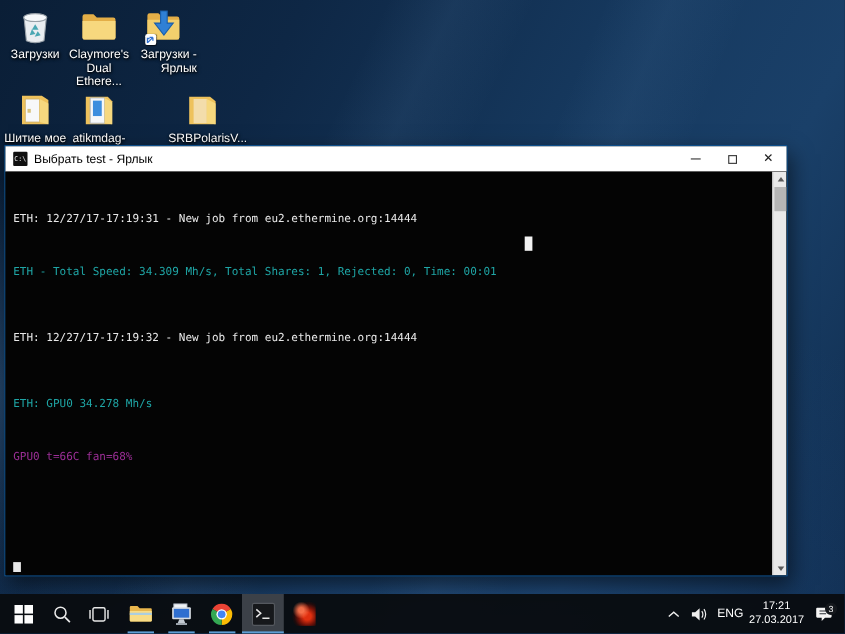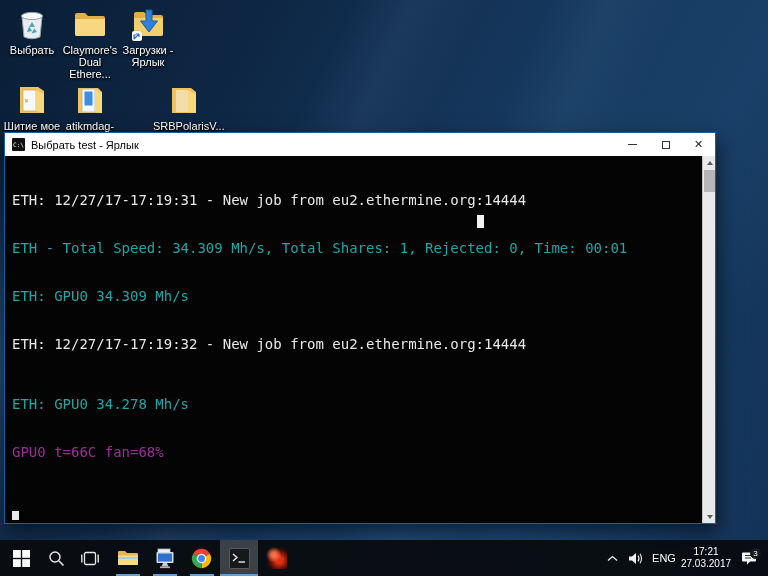--- a/index.html
+++ b/index.html
@@ -45,21 +45,21 @@
   .caption { position:absolute; right:0; top:0; height:23px; display:flex; }
   .cap-btn { width:33px; height:23px; display:flex; align-items:center; justify-content:center; }
   .glyph-min { width:9px; height:1px; background:#333; }
   .glyph-max { width:8px; height:8px; border:1px solid #333; }
   .glyph-close { font-size:11px; color:#222; line-height:1; }
 
   .console {
     position:absolute; left:0; right:0; top:23px; bottom:0;
     background:#040404; overflow:hidden;
     font-family:"DejaVu Sans Mono","Liberation Mono",monospace;
-    font-size:14px; line-height:12px; white-space:pre;
+    font-size:10px; line-height:12px; white-space:pre;
     padding:2px 0 0 7px;
   }
   .cline { height:12px; }
   .cline.white   { color:var(--console-white); }
   .cline.cyan    { color:var(--console-cyan); }
   .cline.magenta { color:var(--console-magenta); }
 
   .cursor-mid  { position:absolute; left:472px; top:59px;  width:7px; height:13px; background:#f2f2f2; }
   .cursor-bot  { position:absolute; left:7px;  top:355px; width:7px; height:9px;  background:#e8e8e8; }
 
@@ -108,34 +108,34 @@
 <div class="desk-icon" style="left:1px; top:6px;">
   <div class="ic">
     <svg width="36" height="36" viewBox="0 0 36 36">
       <path d="M8 11 L28 11 L26 31 Q18 34.5 10 31 Z" fill="#e9edf1" stroke="#98a0a8" stroke-width="1"></path>
       <ellipse cx="18" cy="10" rx="10.5" ry="3.6" fill="#f6f8fa" stroke="#98a0a8" stroke-width="1"></ellipse>
       <path d="M18 16 l3 5 h-6 z" fill="#49a7b3"></path>
       <path d="M13 26 l2-5.5 3.2 4.5 z" fill="#49a7b3"></path>
       <path d="M23 26 l-5.5 1.5 2.8-5 z" fill="#49a7b3"></path>
     </svg>
   </div>
-  <div class="lbl">Выбрать</div>
+  <div class="lbl">Загрузки</div>
 </div>
 
 <div class="desk-icon" style="left:59px; top:6px;">
   <div class="ic">
     <svg width="36" height="36" viewBox="0 0 36 36">
       <path d="M3 9 Q3 7 5 7 L13 7 L16 10 L31 10 Q33 10 33 12 L33 28 Q33 30 31 30 L5 30 Q3 30 3 28 Z" fill="#e3ae47"></path>
       <path d="M3 13 L33 13 L33 28 Q33 30 31 30 L5 30 Q3 30 3 28 Z" fill="#f7d87e"></path>
     </svg>
   </div>
   <div class="lbl">Claymore's Dual Ethere...</div>
 </div>
 
-<div class="desk-icon" style="left:117px; top:6px;">
+<div class="desk-icon" style="left:117px; top:6px;text-align:right;">
   <div class="ic">
     <svg width="36" height="36" viewBox="0 0 36 36">
       <path d="M4 8 Q4 6 6 6 L14 6 L17 9 L31 9 Q33 9 33 11 L33 28 Q33 30 31 30 L6 30 Q4 30 4 28 Z" fill="#e3ae47"></path>
       <path d="M4 12 L33 12 L33 28 Q33 30 31 30 L6 30 Q4 30 4 28 Z" fill="#f2cf6d"></path>
       <path d="M22 4 v11 h5.5 L19 26 l-8.5-11 H16 V4 z" fill="#2f80d6" stroke="#1b5ea8" stroke-width="1"></path>
     </svg>
     <span class="shortcut-badge">
       <svg width="8" height="8" viewBox="0 0 8 8">
           <path d="M1 7 L1 3 L3 3 M1 7 L6 2 M6 2 v3 M6 2 h-3" stroke="#2f6fd0" stroke-width="1.2" fill="none"></path>
         </svg>
@@ -195,21 +195,20 @@
         </div>
     </div>
   </div>
 
   <div class="console">
     
       <div class="cline white">ETH: 12/27/17-17:19:31 - New job from eu2.ethermine.org:14444</div>
     
       <div class="cline cyan">ETH - Total Speed: 34.309 Mh/s, Total Shares: 1, Rejected: 0, Time: 00:01</div>
     
-      <div class="cline cyan">ETH: GPU0 34.309 Mh/s</div>
     
       <div class="cline white">ETH: 12/27/17-17:19:32 - New job from eu2.ethermine.org:14444</div>
     
     
       <div class="cline cyan">ETH: GPU0 34.278 Mh/s</div>
     
       <div class="cline magenta">GPU0 t=66C fan=68%</div>
     
       
     

